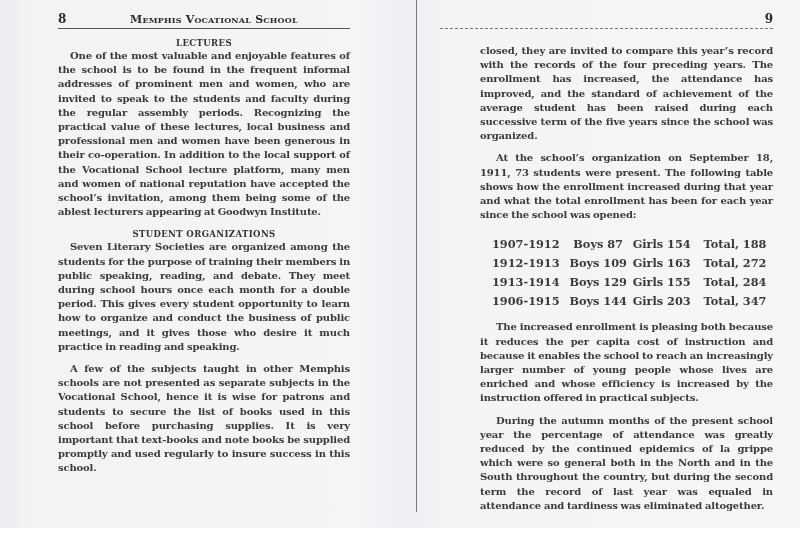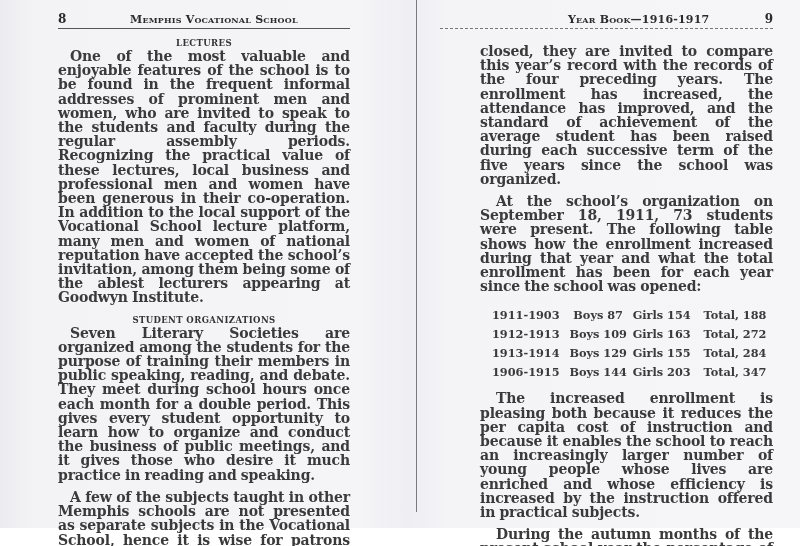--- a/index.html
+++ b/index.html
@@ -34,21 +34,21 @@
   .right .runhead .pnum { right: 0; }
   .sc { font-variant: small-caps; }
 
   .body { position: absolute; top: 36px; left: 0; width: 100%; }
   .right .body { top: 44px; }
   h3 {
     margin: 2px 0 1px 0; text-align: center;
     font-size: 8.5px; font-weight: bold; letter-spacing: 0.4px; color: #333;
   }
   p {
-    margin: 0; font-size: 14px; line-height: 14.2px; text-align: justify;
+    margin: 0; font-size: 10px; line-height: 14.2px; text-align: justify;
     text-indent: 12px; font-weight: bold; color: #3a3a3a;
     letter-spacing: -0.15px; word-spacing: -0.5px;
   }
   .right p { text-indent: 16px; }
   .right p.noind { text-indent: 0; }
   .gap { height: 8px; }
 
   table.enroll {
     border-collapse: collapse; margin: 12px 0 10px 12px;
     font-size: 11.3px; font-weight: bold; color: #3a3a3a;
@@ -83,32 +83,31 @@
     <div class="gap"></div>
     <section>
       <p>A few of the subjects taught in other Memphis schools are not presented as separate subjects in the Vocational School, hence it is wise for patrons and students to secure the list of books used in this school before purchasing supplies. It is very important that text-books and note books be supplied promptly and used regularly to insure success in this school.</p>
     </section>
 
   </div>
 </div>
 
 <div class="page right">
   <div class="runhead">
-    <span class="title sc">Year Book—1916-1917</span>
     <span class="pnum">9</span>
   </div>
   <div class="body">
     <p class="noind">closed, they are invited to compare this year’s record with the records of the four preceding years. The enrollment has increased, the attendance has improved, and the standard of achievement of the average student has been raised during each successive term of the five years since the school was organized.</p>
     <div class="gap"></div>
     <p>At the school’s organization on September 18, 1911, 73 students were present. The following table shows how the enrollment increased during that year and what the total enrollment has been for each year since the school was opened:</p>
 
     <table class="enroll">
       <tbody>
         <tr>
-          <td class="yr">1911-1903</td>
+          <td class="yr">1907-1912</td>
           <td class="boys">Boys  87</td>
           <td class="girls">Girls 154</td>
           <td class="tot">Total, 188</td>
         </tr>
         <tr>
           <td class="yr">1912-1913</td>
           <td class="boys">Boys 109</td>
           <td class="girls">Girls 163</td>
           <td class="tot">Total, 272</td>
         </tr>

